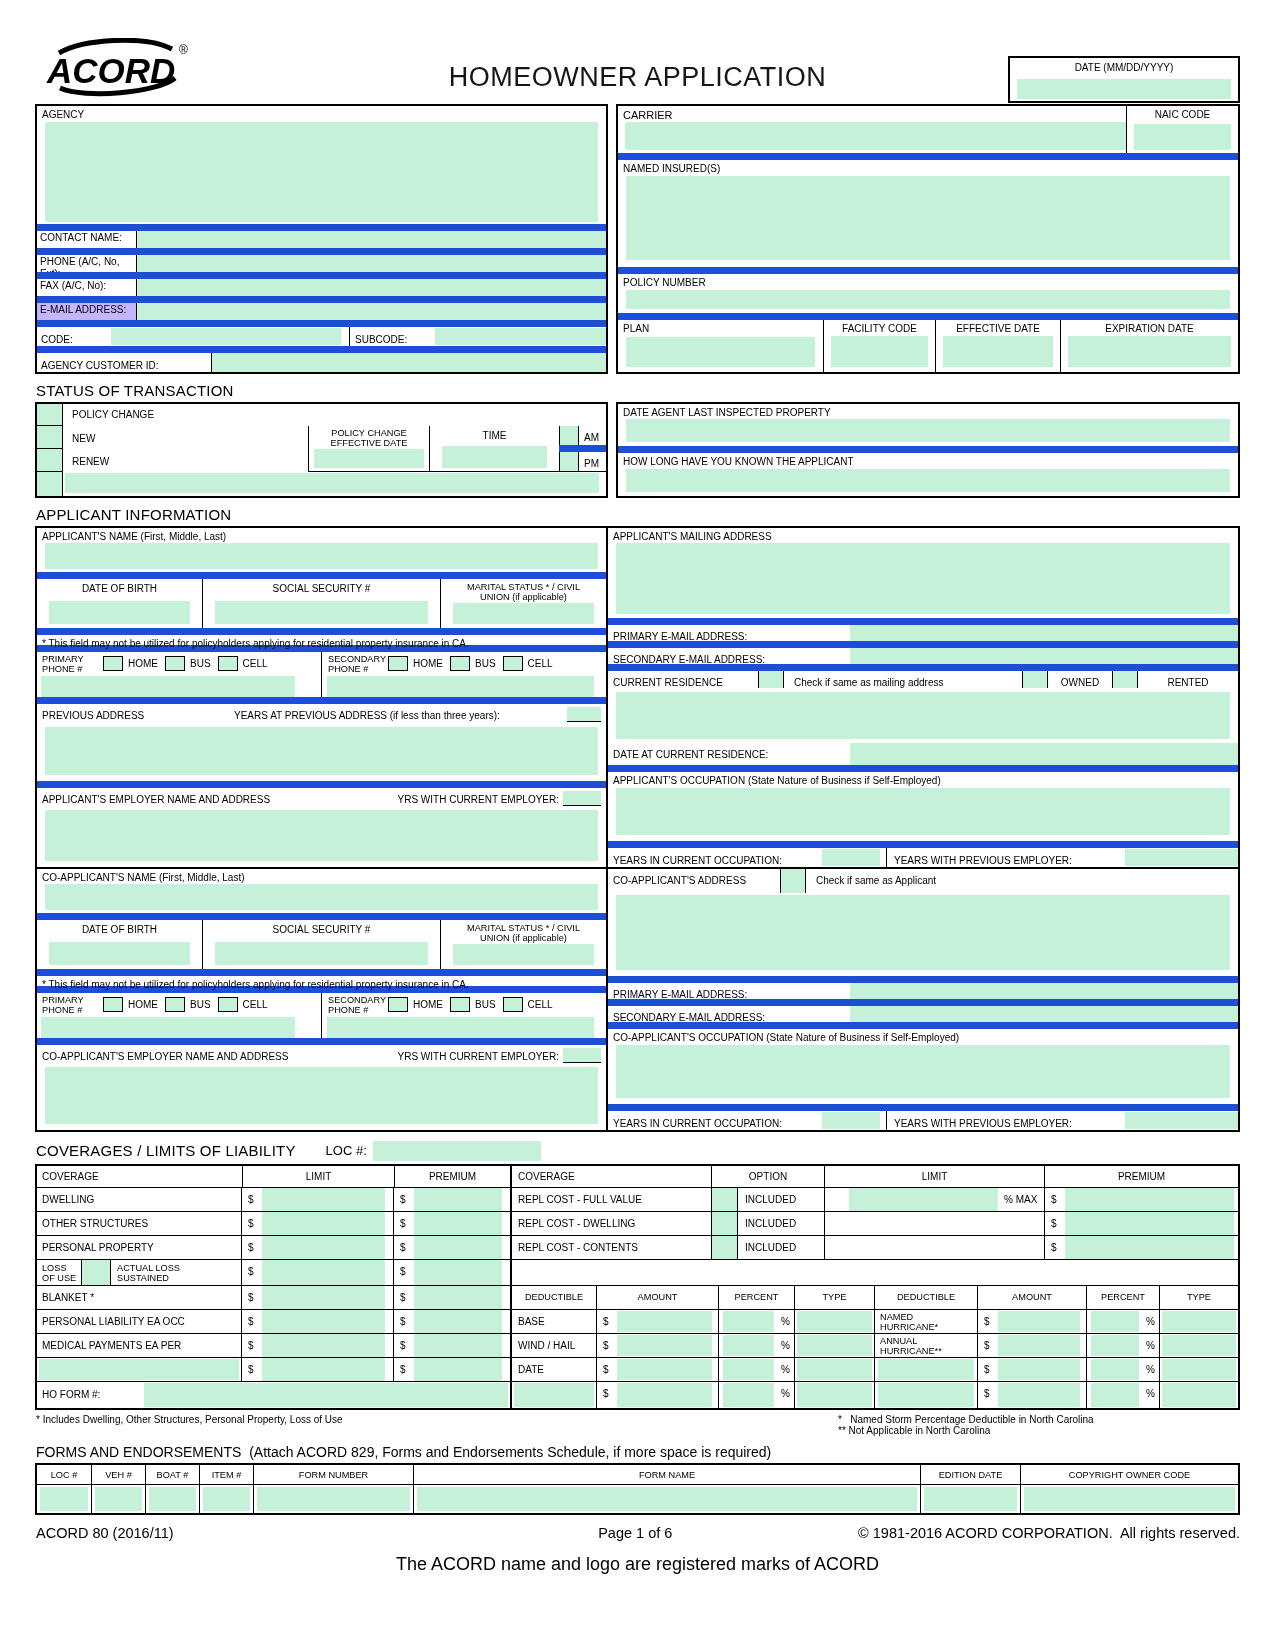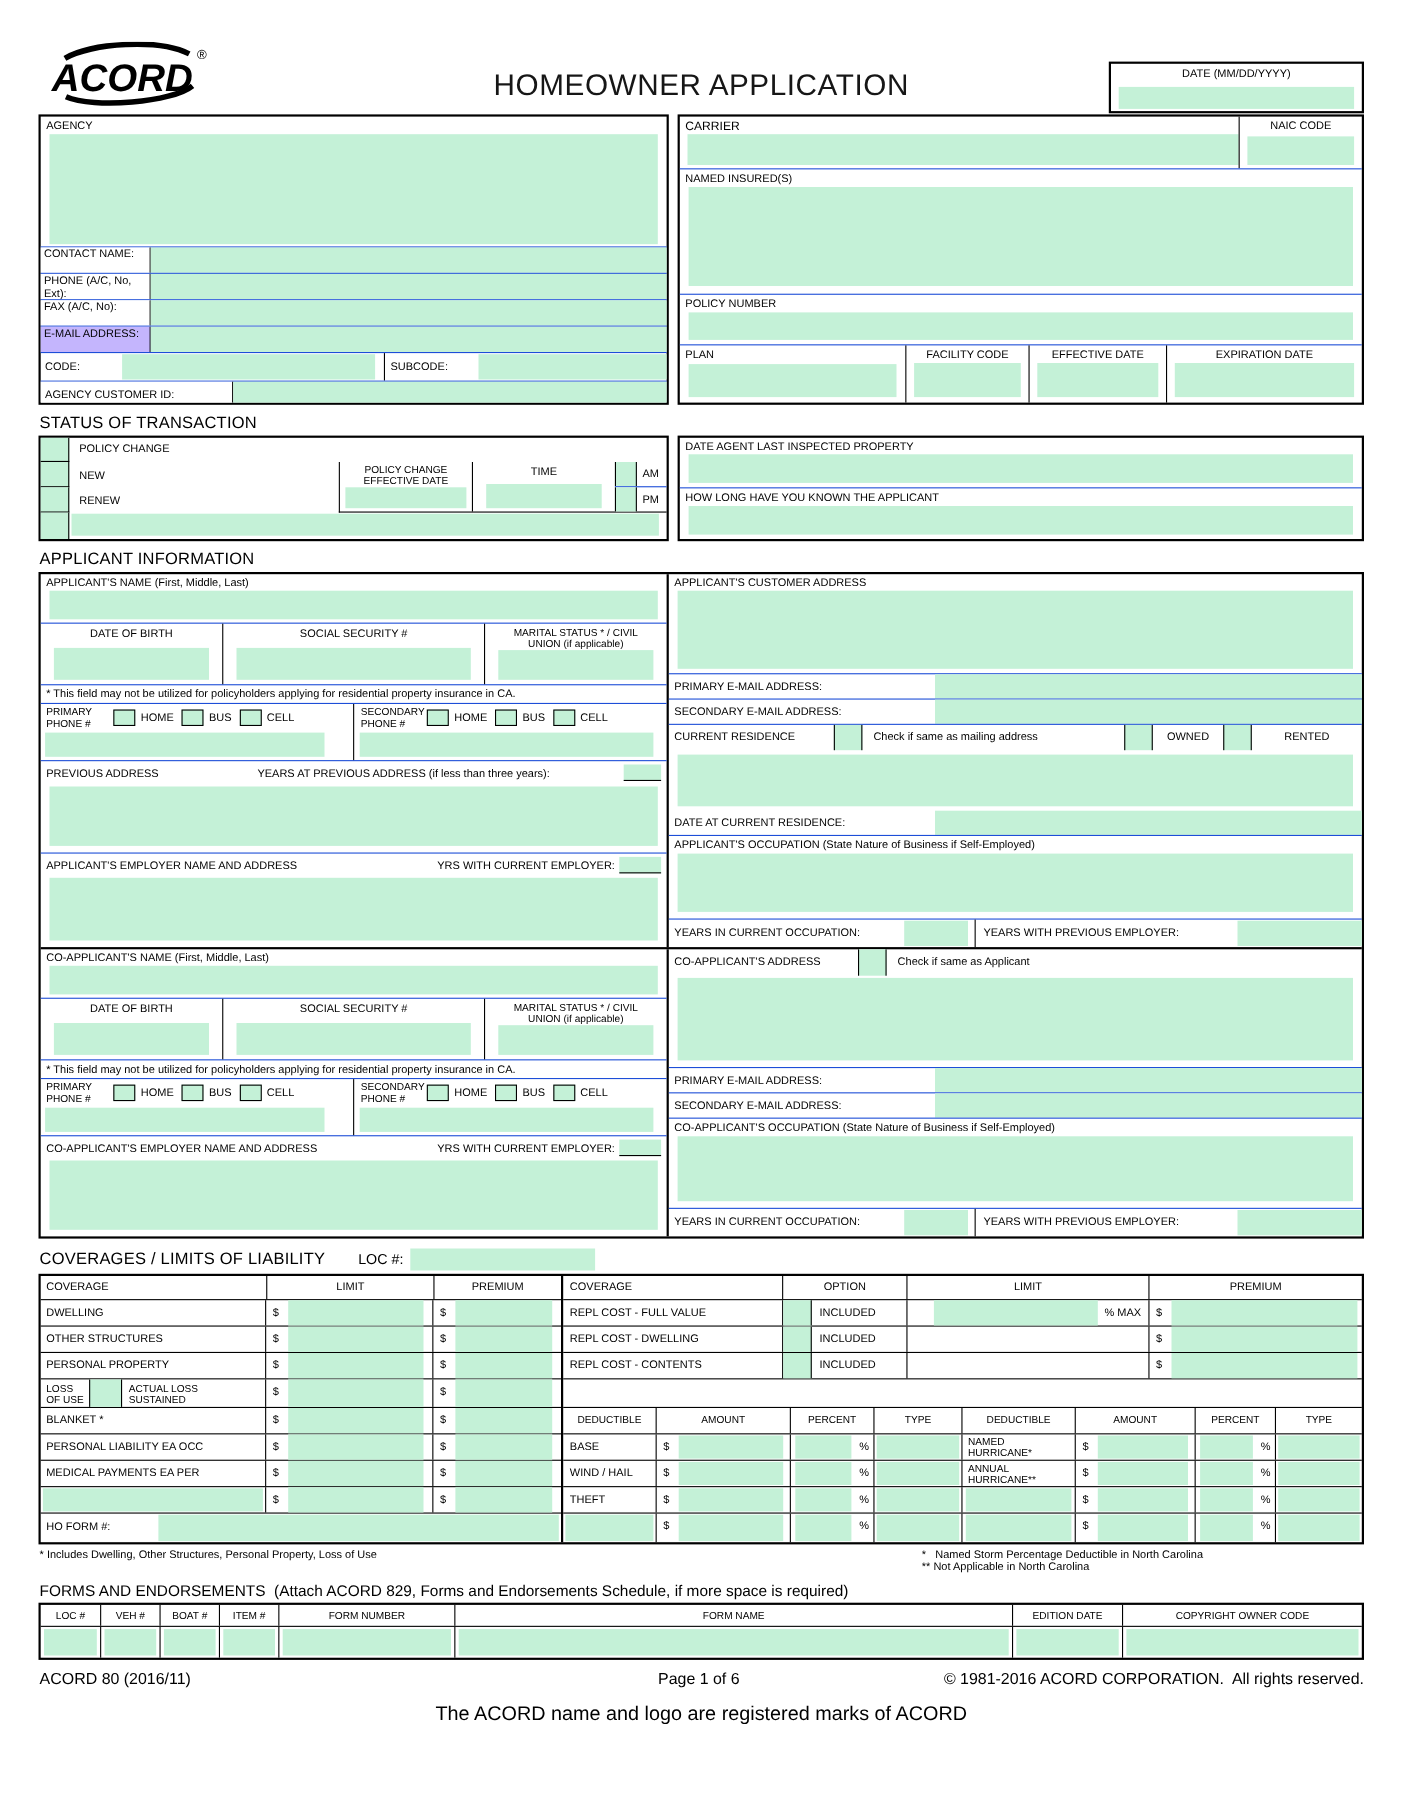--- a/index.html
+++ b/index.html
@@ -5,21 +5,21 @@
   * { box-sizing: border-box; margin: 0; padding: 0; }
   body { width: 1275px; height: 1649px; background: #fff; color: #000;
          font-family: "Liberation Sans", "DejaVu Sans", sans-serif; overflow: hidden; }
   .page { position: relative; width: 1205px; margin-left: 35px; padding-top: 38px; }
   .g  { background: #c4f1d7; }
   .fld{ background: #c4f1d7; }
   .box{ border: 2px solid #000; }
   .hrow { display: flex; }
   .col { display: flex; flex-direction: column; }
   .bl { border-left: 1px solid #000; }
-  .bt { border-top: 1px solid #1d4ed8; }
+  .bt { border-top: 7px solid #1d4ed8; }
   .br { border-right: 1px solid #000; }
   .bb { border-bottom: 1px solid #000; }
   .lbl { font-size: 10px; line-height: 1.15; }
   .s9  { font-size: 9.2px; line-height: 1.1; }
   .ctr { text-align: center; }
   .sec { font-size: 15px; letter-spacing: .2px; margin: 8px 0 3px 1px; }
   .cb  { width: 20px; height: 15px; border: 1px solid #000; background: #c4f1d7; flex: none; }
   .dol { width: 20px; padding: 6px 0 0 6px; font-size: 10px; flex: none; }
   .pct { width: 20px; padding: 6px 4px 0 2px; font-size: 10px; text-align: right; flex: none; }
   .stcb{ width: 26px; border-right: 1px solid #000; border-bottom: 1px solid #000; background: #c4f1d7; flex: none; }
@@ -245,21 +245,21 @@
             <div class="lbl" style="flex:1">APPLICANT'S EMPLOYER NAME AND ADDRESS</div>
             <div class="lbl">YRS WITH CURRENT EMPLOYER:</div>
             <div class="g bb" style="width:38px;height:15px;margin-left:4px"></div>
           </div>
           <div class="fld" style="flex:1;margin:4px 8px 6px"></div>
         </div>
       </div>
 
       <div class="col" style="flex:1">
         <div class="col" style="height:90px">
-          <div class="lbl" style="padding:3px 5px 1px">APPLICANT'S CUSTOMER ADDRESS</div>
+          <div class="lbl" style="padding:3px 5px 1px">APPLICANT'S MAILING ADDRESS</div>
           <div class="fld" style="flex:1;margin:0 8px 4px"></div>
         </div>
         <div class="hrow bt" style="height:23px">
           <div class="lbl" style="width:242px;padding:6px 0 0 5px">PRIMARY E-MAIL ADDRESS:</div>
           <div class="fld" style="flex:1"></div>
         </div>
         <div class="hrow bt" style="height:23px">
           <div class="lbl" style="width:242px;padding:6px 0 0 5px">SECONDARY E-MAIL ADDRESS:</div>
           <div class="fld" style="flex:1"></div>
         </div>
@@ -608,21 +608,21 @@
         <div class="hrow bl" style="width:73px">
             <div class="fld" style="flex:1;margin:1px 0 1px 4px"></div>
             <span class="pct">%</span>
           </div>
         <div class="bl" style="flex:1;padding:1px 2px">
             <div class="fld" style="height:100%"></div>
           </div>
       </div>
 
       <div class="hrow bb" style="height:24px">
-        <div class="lbl" style="width:84px;padding:6px 0 0 6px">THEFT</div>
+        <div class="lbl" style="width:84px;padding:6px 0 0 6px">DATE</div>
         <div class="hrow bl" style="width:122px">
             <span class="dol">$</span>
             <div class="fld" style="flex:1;margin:1px 6px 1px 0"></div>
           </div>
         <div class="hrow bl" style="width:76px">
             <div class="fld" style="flex:1;margin:1px 0 1px 4px"></div>
             <span class="pct">%</span>
           </div>
         <div class="bl" style="width:80px;padding:1px 2px">
             <div class="fld" style="height:100%"></div>

